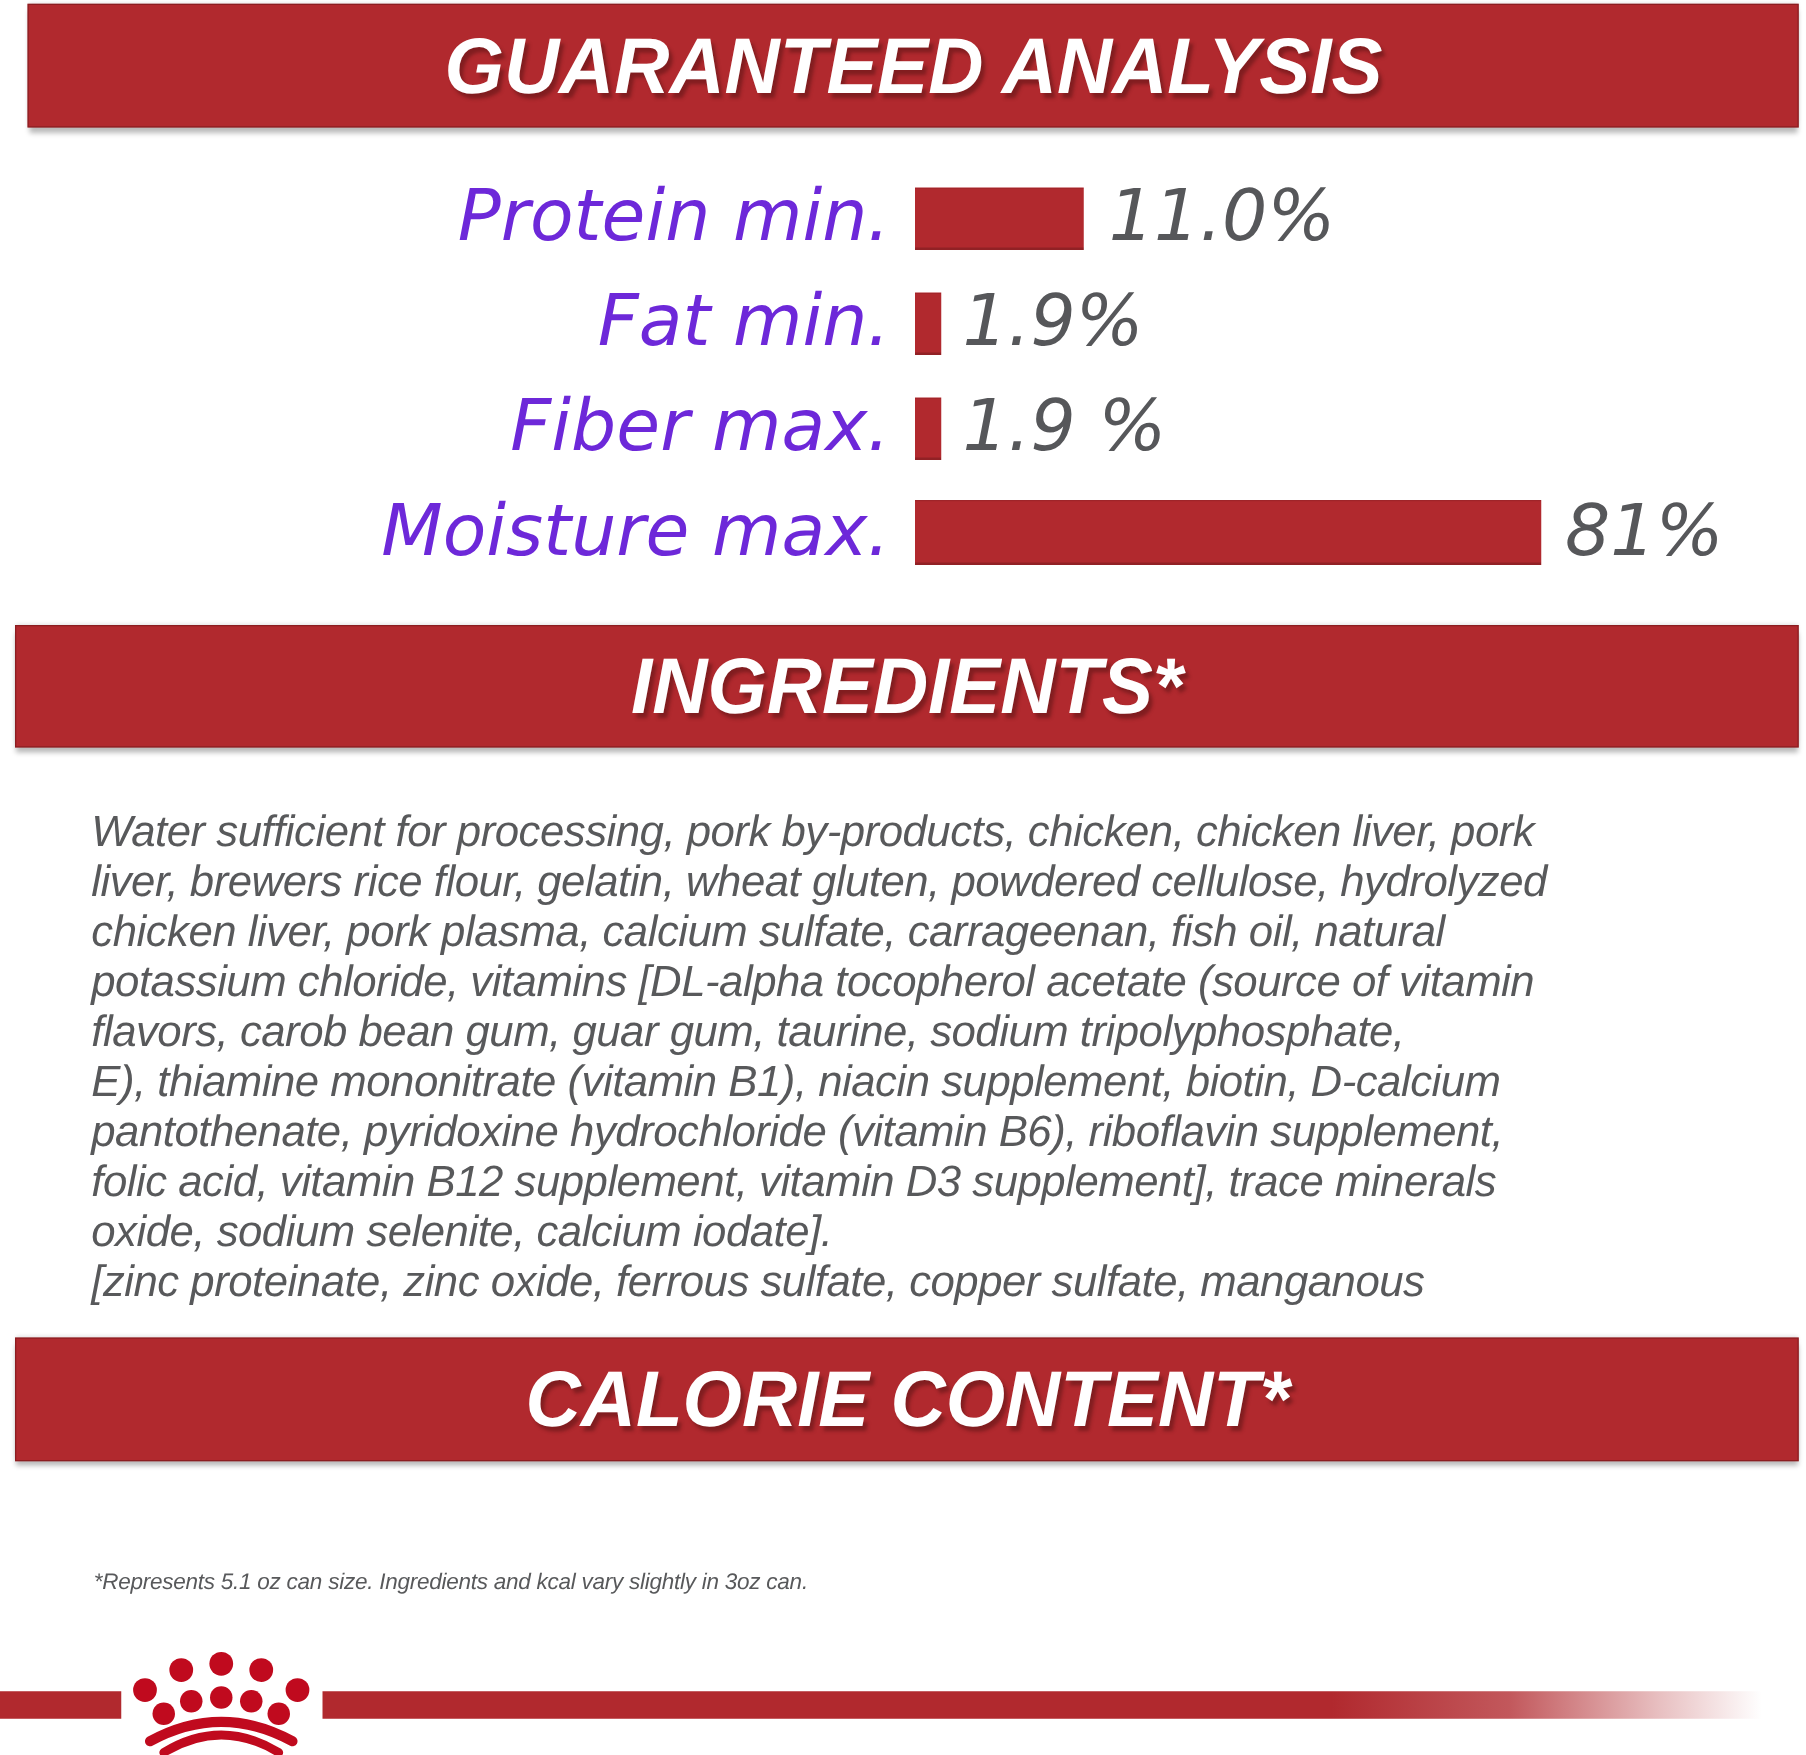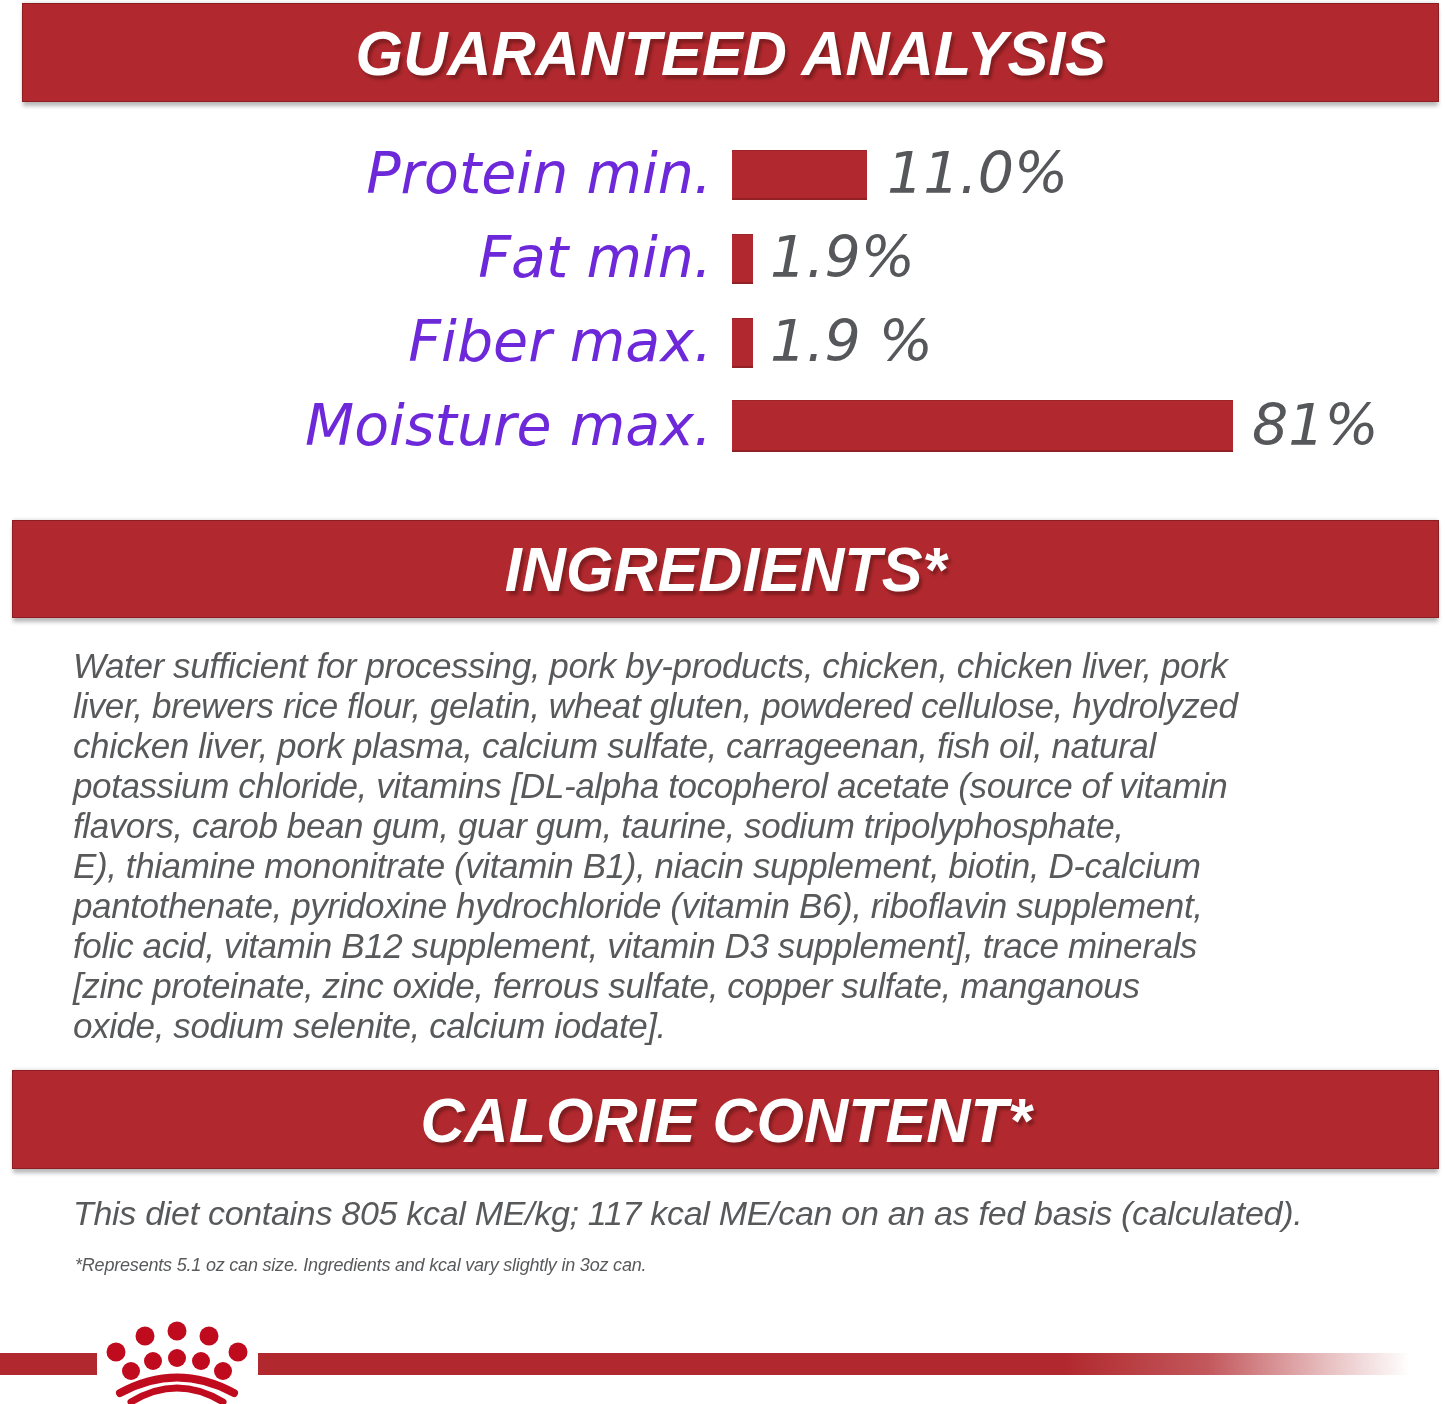--- a/index.html
+++ b/index.html
@@ -14,21 +14,21 @@
     box-shadow:0 5px 4px -1px rgba(0,0,0,0.28), 0 -2px 3px -1px rgba(0,0,0,0.12);
     border:1px solid rgba(110,20,22,0.55);
   }
   .banner .banner-title{
     color:#ffffff;font-weight:bold;font-size:63px;letter-spacing:0px;
     transform:scaleX(0.97);white-space:nowrap;
     text-shadow:3px 4px 3px rgba(70,15,15,0.45);
     font-family:"Liberation Sans",sans-serif;
   }
   .b1{top:3px;height:97px;left:22px;}
-  .b2{top:520px;height:96px;}
+  .b2{top:500px;height:96px;}
   .b3{top:1070px;height:97px;}
 
   
   .ga-label{
     position:absolute;left:252px;width:460px;text-align:right;
     font-family:"DejaVu Sans",sans-serif;font-size:57px;line-height:58px;
     color:#6d28d9;white-space:nowrap;
   }
   .ga-value{
     position:absolute;font-family:"DejaVu Sans",sans-serif;font-size:57px;
@@ -112,29 +112,28 @@
 
   <div class="ingredients">
     <div class="line">Water sufficient for processing, pork by-products, chicken, chicken liver, pork</div>
     <div class="line">liver, brewers rice flour, gelatin, wheat gluten, powdered cellulose, hydrolyzed</div>
     <div class="line">chicken liver, pork plasma, calcium sulfate, carrageenan, fish oil, natural</div>
     <div class="line">potassium chloride, vitamins [DL-alpha tocopherol acetate (source of vitamin</div>
     <div class="line">flavors, carob bean gum, guar gum, taurine, sodium tripolyphosphate,</div>
     <div class="line">E), thiamine mononitrate (vitamin B1), niacin supplement, biotin, D-calcium</div>
     <div class="line">pantothenate, pyridoxine hydrochloride (vitamin B6), riboflavin supplement,</div>
     <div class="line">folic acid, vitamin B12 supplement, vitamin D3 supplement], trace minerals</div>
+    <div class="line">oxide, sodium selenite, calcium iodate].</div>
     <div class="line">[zinc proteinate, zinc oxide, ferrous sulfate, copper sulfate, manganous</div>
-    <div class="line">oxide, sodium selenite, calcium iodate].</div>
   </div>
 
   <div class="banner b3">
     <div class="banner-title">CALORIE CONTENT*</div>
   </div>
 
-  <div class="calorie-line">This diet contains 805 kcal ME/kg; 117 kcal ME/can on an as fed basis (calculated).</div>
   <div class="calorie-foot">*Represents 5.1 oz can size. Ingredients and kcal vary slightly in 3oz can.</div>
 
   <div class="footer-bar-left"></div>
   <div class="footer-bar-right"></div>
 
   <svg class="crown" viewBox="95 1316 165 88">
     <g fill="#c00a1e">
 
       <circle cx="116" cy="1352" r="9.5"></circle>
       <circle cx="145" cy="1336" r="9.5"></circle>

